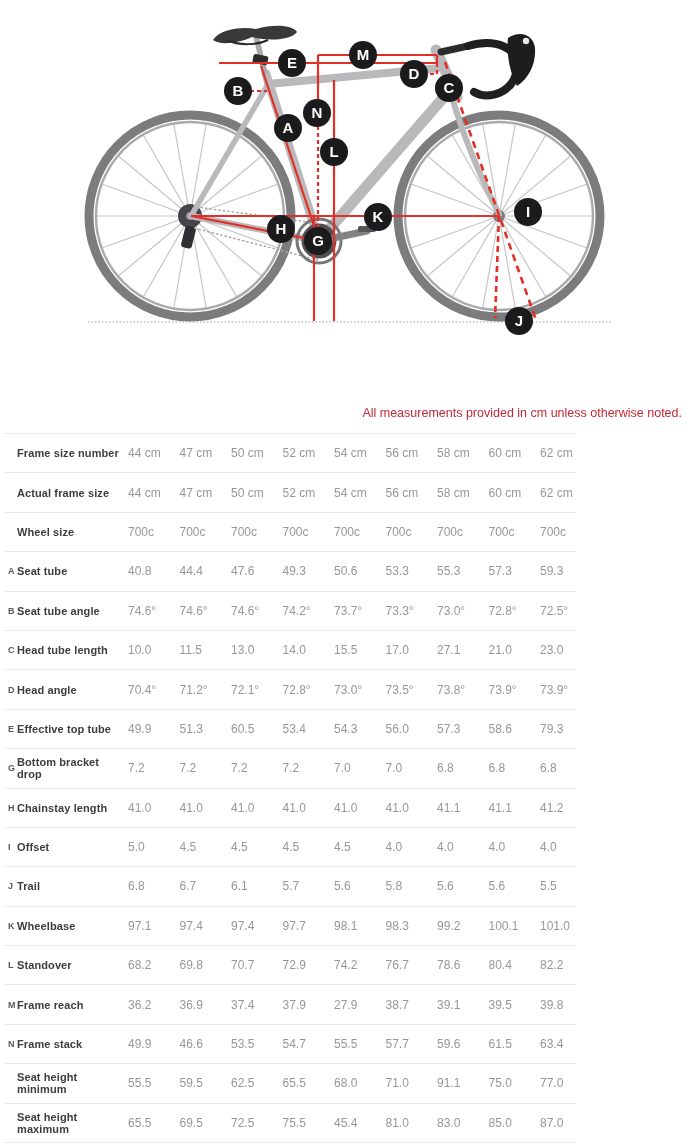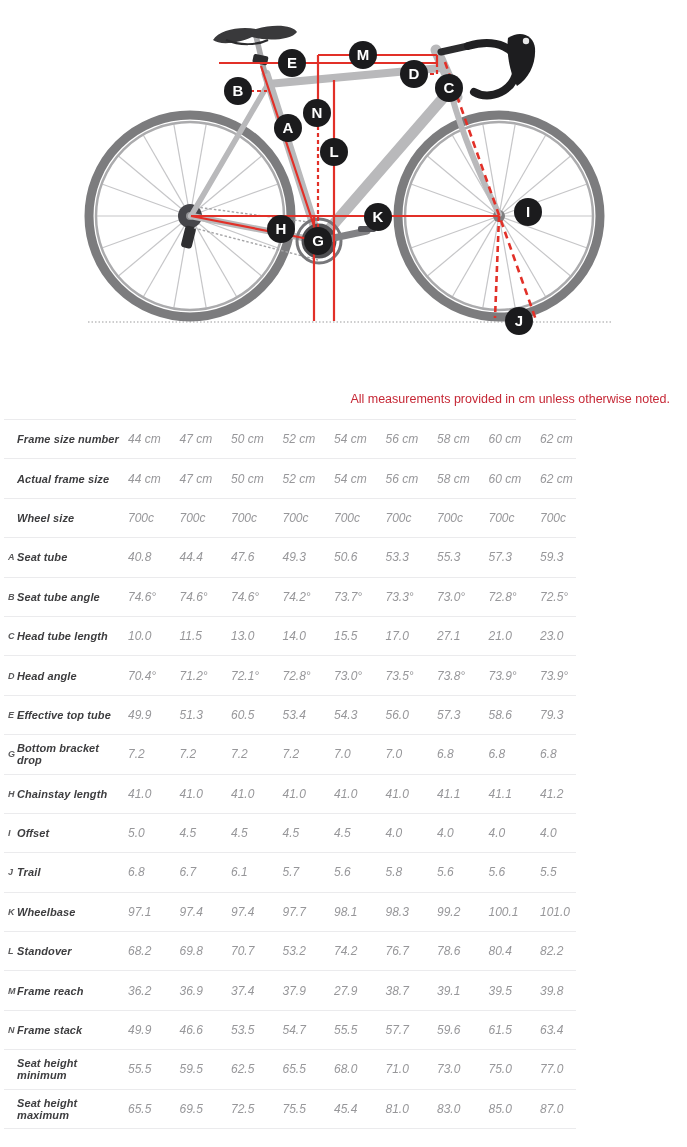--- a/index.html
+++ b/index.html
@@ -3,24 +3,24 @@
 <meta charset="utf-8">
 <style>
   html,body{margin:0;padding:0;}
   body{
     width:687px;height:1147px;background:#ffffff;
     font-family:"Liberation Sans","DejaVu Sans",sans-serif;
     color:#3d3d3f;overflow:hidden;
   }
   .diagram-wrap{width:687px;height:372px;}
   .note{
-    text-align:right;padding-right:17px;margin-top:20px;
+    text-align:right;padding-right:5px;margin-top:34px;
     font-size:12.5px;color:#c62836;height:15px;line-height:15px;
   }
-  .geo-table{margin:12px 16px 0 4px;width:572px;font-style:italic;}
+  .geo-table{margin:12px 16px 0 4px;width:572px;}
   .geo-row{
     display:grid;
     grid-template-columns:13px 105px repeat(9,51.5px);
     align-items:center;height:38.4px;
     border-bottom:1px solid #ebebed;
   }
   .geo-row:first-child{border-top:1px solid #ebebed;}
   .geo-letter{
     font-size:9px;font-weight:700;color:#59595b;padding-left:4px;
   }
@@ -342,21 +342,21 @@
       <div class="geo-val">99.2</div>
       <div class="geo-val">100.1</div>
       <div class="geo-val">101.0</div>
     </div>
     <div class="geo-row">
       <div class="geo-letter">L</div>
       <div class="geo-label">Standover</div>
       <div class="geo-val">68.2</div>
       <div class="geo-val">69.8</div>
       <div class="geo-val">70.7</div>
-      <div class="geo-val">53.2</div>
+      <div class="geo-val">72.9</div>
       <div class="geo-val">74.2</div>
       <div class="geo-val">76.7</div>
       <div class="geo-val">78.6</div>
       <div class="geo-val">80.4</div>
       <div class="geo-val">82.2</div>
     </div>
     <div class="geo-row">
       <div class="geo-letter">M</div>
       <div class="geo-label">Frame reach</div>
       <div class="geo-val">36.2</div>
@@ -384,21 +384,21 @@
     </div>
     <div class="geo-row">
       <div class="geo-letter"></div>
       <div class="geo-label">Seat height minimum</div>
       <div class="geo-val">55.5</div>
       <div class="geo-val">59.5</div>
       <div class="geo-val">62.5</div>
       <div class="geo-val">65.5</div>
       <div class="geo-val">68.0</div>
       <div class="geo-val">71.0</div>
-      <div class="geo-val">73.0</div>
+      <div class="geo-val">91.1</div>
       <div class="geo-val">75.0</div>
       <div class="geo-val">77.0</div>
     </div>
     <div class="geo-row">
       <div class="geo-letter"></div>
       <div class="geo-label">Seat height maximum</div>
       <div class="geo-val">65.5</div>
       <div class="geo-val">69.5</div>
       <div class="geo-val">72.5</div>
       <div class="geo-val">75.5</div>

